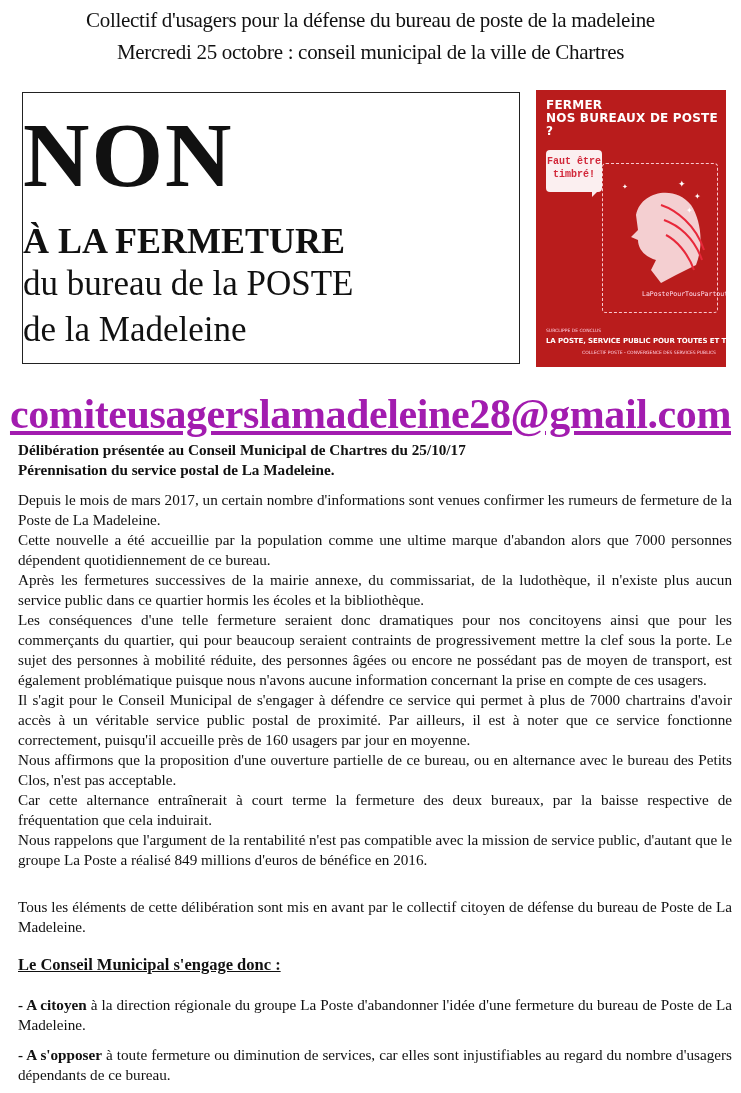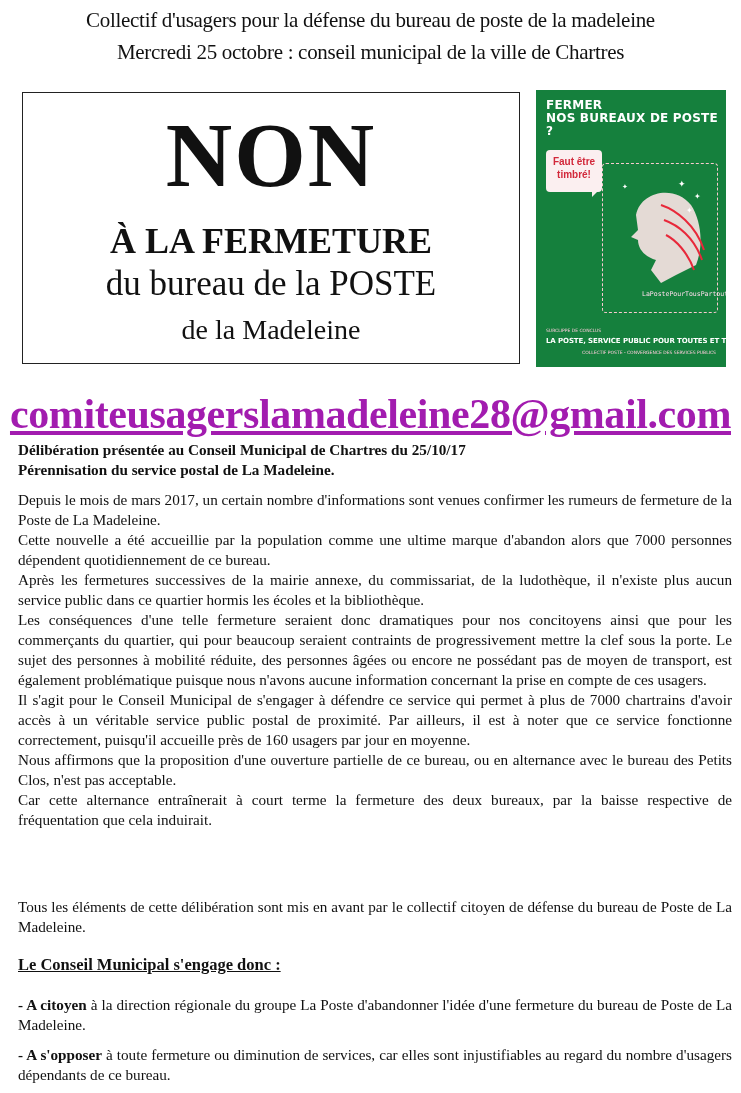--- a/index.html
+++ b/index.html
@@ -3,37 +3,37 @@
 <meta charset="utf-8">
 <style>
   html, body { margin: 0; padding: 0; background: #ffffff; }
   body { width: 741px; height: 1093px; position: relative; overflow: hidden;
          font-family: "Liberation Serif", "DejaVu Serif", serif; color: #111; }
   .hdr { position: absolute; left: 0; width: 741px; text-align: center;
          font-weight: normal; font-size: 21px; letter-spacing: -0.3px; }
   #hdr1 { top: 8px; }
   #hdr2 { top: 40px; }
   .nonbox { position: absolute; left: 22px; top: 92px; width: 498px; height: 272px;
-            border: 1.5px solid #222; box-sizing: border-box; text-align: center; }
+            border: 1.5px solid #222; box-sizing: border-box; text-align: left; }
   .non { position: absolute; left: 0; width: 100%; top: 16px; font-weight: bold;
          font-size: 92px; line-height: 92px; letter-spacing: 2px; }
   .fermeture { position: absolute; left: 0; width: 100%; top: 128px; font-weight: bold;
                font-size: 36px; line-height: 40px; }
   .line3 { position: absolute; left: 0; width: 100%; top: 170px; font-size: 35px; line-height: 42px; }
-  .line4 { position: absolute; left: 0; width: 100%; top: 216px; font-size: 28px; line-height: 42px; }
+  .line4 { position: absolute; left: 0; width: 100%; top: 216px; font-size: 35px; line-height: 42px; }
   .poster { position: absolute; left: 536px; top: 90px; width: 190px; height: 277px;
-            background: #15803d; overflow: hidden; color: #fff;
+            background: #b91c1c; overflow: hidden; color: #fff;
             font-family: "DejaVu Sans", sans-serif; }
   .poster .p-title { position: absolute; left: 10px; top: 9px; font-size: 12px; line-height: 13px;
                      font-weight: bold; letter-spacing: 0.2px; }
   .poster .stamp { position: absolute; left: 66px; top: 73px; width: 114px; height: 148px;
                    border: 1.5px dashed #f8c9cf; border-radius: 4px; }
   .poster .bubble { position: absolute; left: 10px; top: 60px; width: 56px; height: 42px;
                     background: #fbeff0; border-radius: 4px; color: #d2283a;
-                    font-family: Liberation Sans, sans-serif; font-size: 10px; line-height: 13px;
+                    font-family: Liberation Mono, monospace; font-size: 10px; line-height: 13px;
                     text-align: center; padding-top: 5px; box-sizing: border-box; font-weight: bold; }
   .poster .bubble-tail { position: absolute; left: 56px; top: 97px; width: 0; height: 0;
                          border-left: 10px solid #fbeff0; border-bottom: 10px solid transparent; }
   .poster .marianne { position: absolute; left: 80px; top: 85px; width: 90px; height: 110px; }
   .poster .site { position: absolute; left: 74px; top: 200px; font-family: "DejaVu Sans Mono", monospace;
                   font-size: 6.5px; color: #fde; padding-left: 32px; }
   .poster .small1 { position: absolute; left: 10px; top: 238px; font-size: 4.5px; color: #fcd; }
   .poster .slogan { position: absolute; left: 10px; top: 247px; font-size: 7px; font-weight: bold; letter-spacing: -0.1px; white-space: nowrap; }
   .poster .small2 { position: absolute; left: 46px; top: 260px; font-size: 4.5px; color: #fcd; }
   .email { position: absolute; left: 0; width: 741px; top: 390px; text-align: center;
@@ -98,20 +98,21 @@
 </div>
 
 <div id="para1" class="body">
   <p>Depuis le mois de mars 2017, un certain nombre d'informations sont venues confirmer les rumeurs de fermeture de la Poste de La Madeleine.</p>
   <p>Cette nouvelle a été accueillie par la population comme une ultime marque d'abandon alors que 7000 personnes dépendent quotidiennement de ce bureau.</p>
   <p>Après les fermetures successives de la mairie annexe, du commissariat, de la ludothèque, il n'existe plus aucun service public dans ce quartier hormis les écoles et la bibliothèque.</p>
   <p>Les conséquences d'une telle fermeture seraient donc dramatiques pour nos concitoyens ainsi que pour les commerçants du quartier, qui pour beaucoup seraient contraints de progressivement mettre la clef sous la porte. Le sujet des personnes à mobilité réduite, des personnes âgées ou encore ne possédant pas de moyen de transport, est également problématique puisque nous n'avons aucune information concernant la prise en compte de ces usagers.</p>
   <p>Il s'agit pour le Conseil Municipal de s'engager à défendre ce service qui permet à plus de 7000 chartrains d'avoir accès à un véritable service public postal de proximité. Par ailleurs, il est à noter que ce service fonctionne correctement, puisqu'il accueille près de 160 usagers par jour en moyenne.</p>
   <p>Nous affirmons que la proposition d'une ouverture partielle de ce bureau, ou en alternance avec le bureau des Petits Clos, n'est pas acceptable.</p>
   <p>Car cette alternance entraînerait à court terme la fermeture des deux bureaux, par la baisse respective de fréquentation que cela induirait.</p>
+  <p>Nous rappelons que l'argument de la rentabilité n'est pas compatible avec la mission de service public, d'autant que le groupe La Poste a réalisé 849 millions d'euros de bénéfice en 2016.</p>
 </div>
 
 <div id="para2" class="body">Tous les éléments de cette délibération sont mis en avant par le collectif citoyen de défense du bureau de Poste de La Madeleine.</div>
 
 <div id="engage" class="body">Le Conseil Municipal s'engage donc :</div>
 
 <div id="item1" class="body">
   <span class="bold">- A citoyen</span><span> à la direction régionale du groupe La Poste d'abandonner l'idée d'une fermeture du bureau de Poste de La Madeleine.</span>
 </div>
 <div id="item2" class="body">

